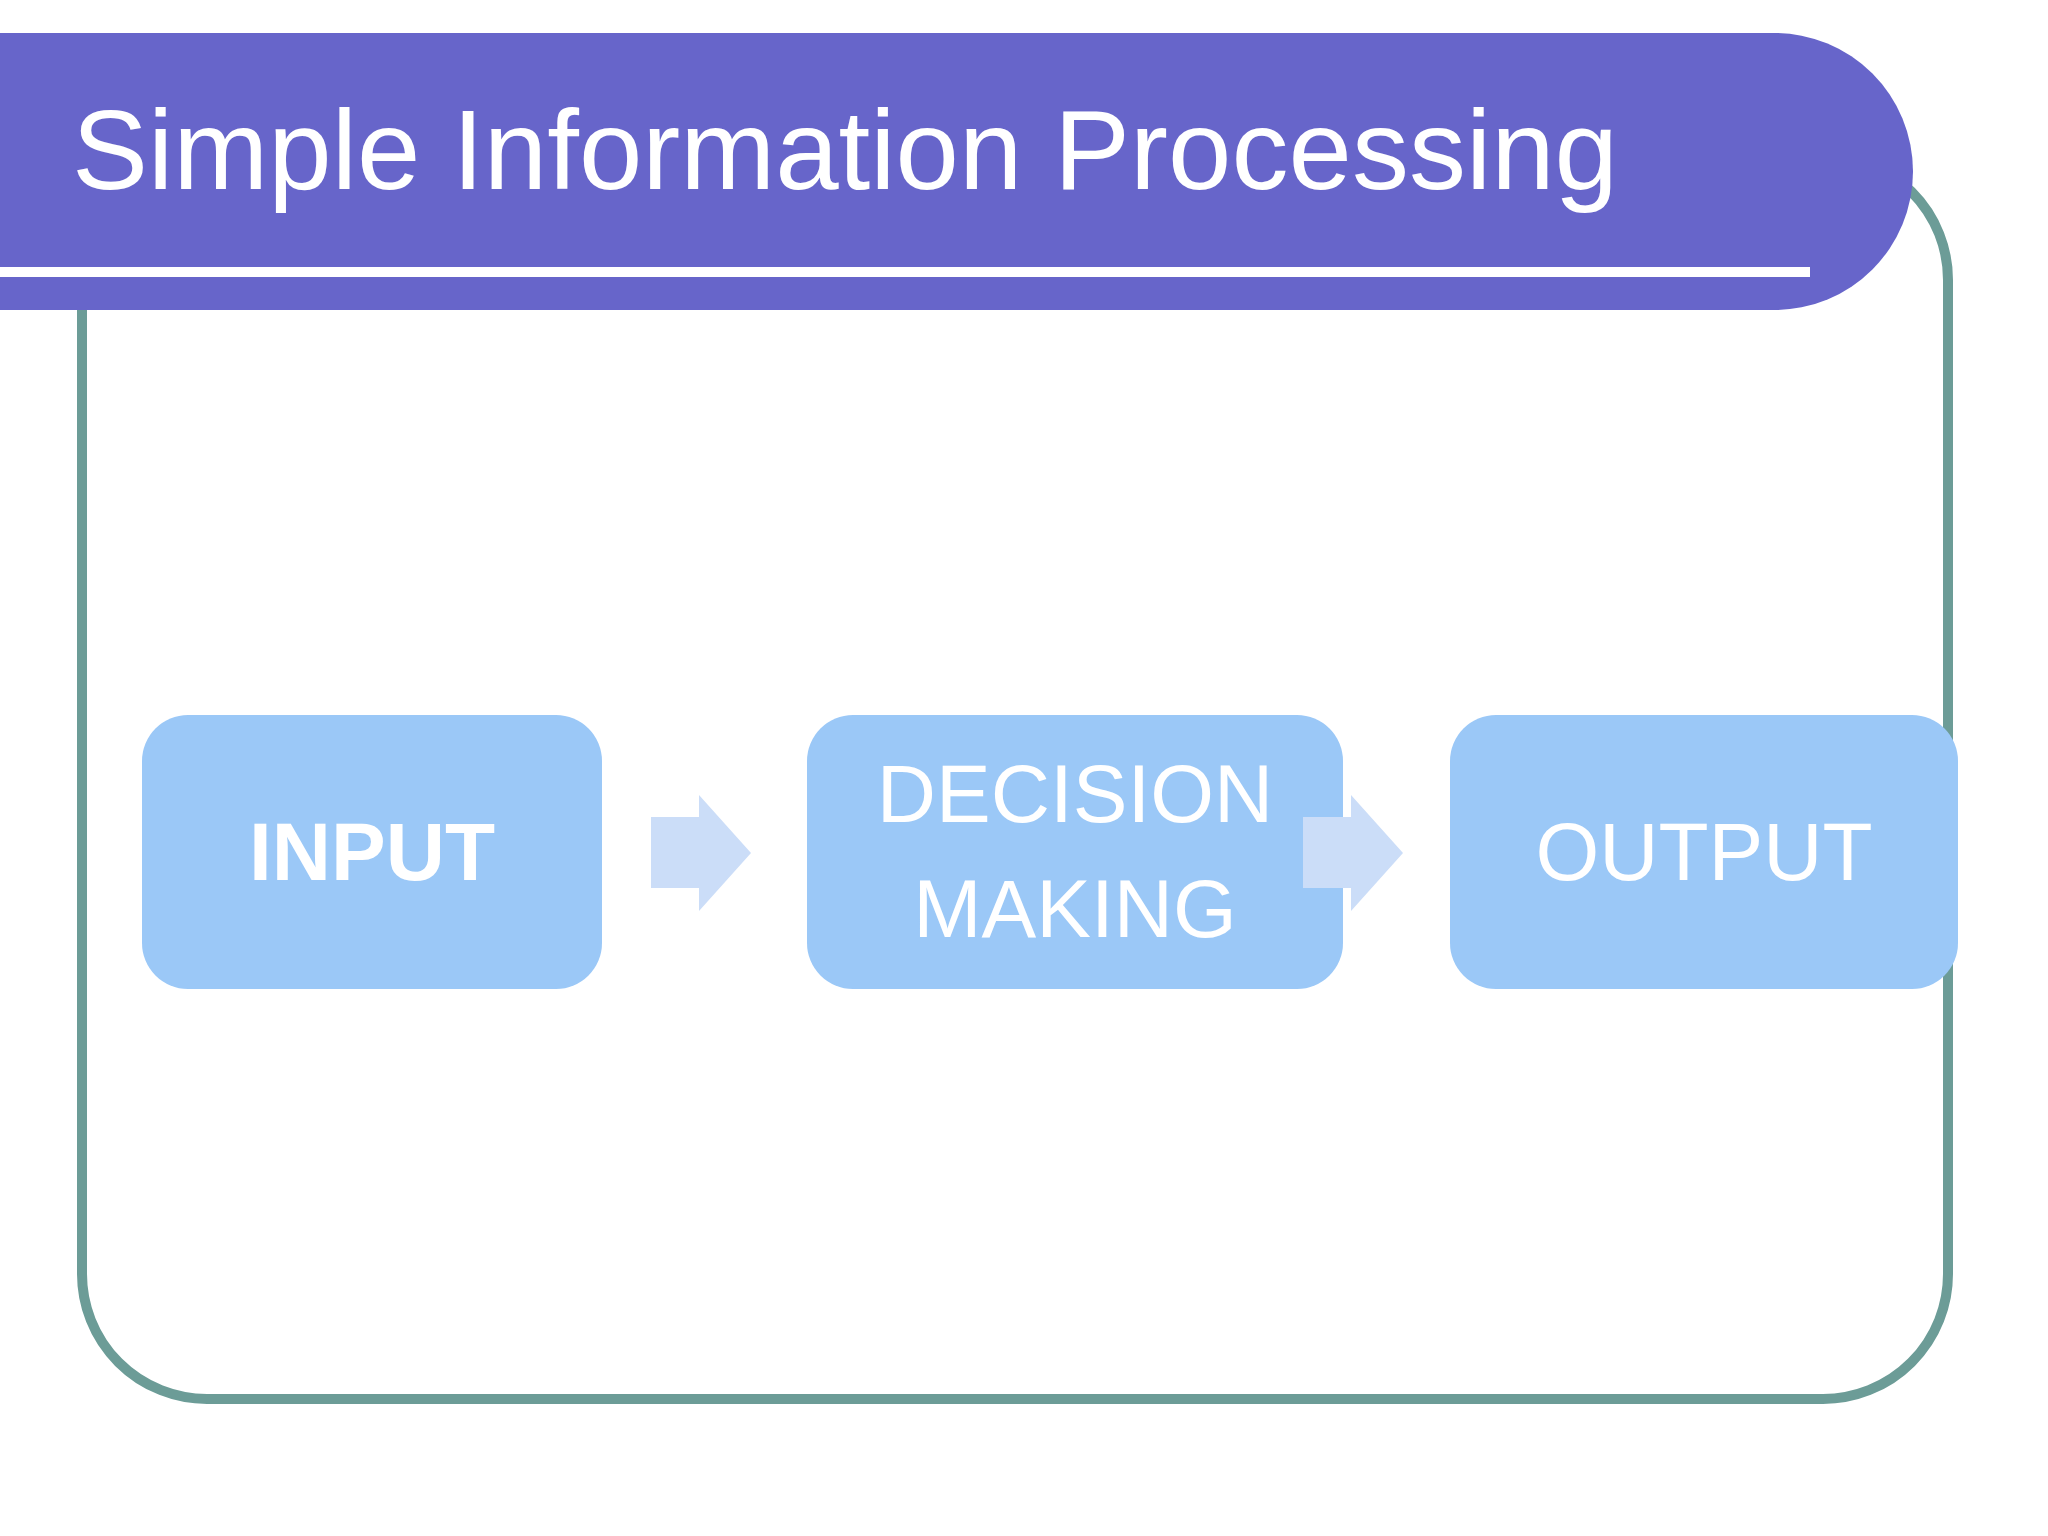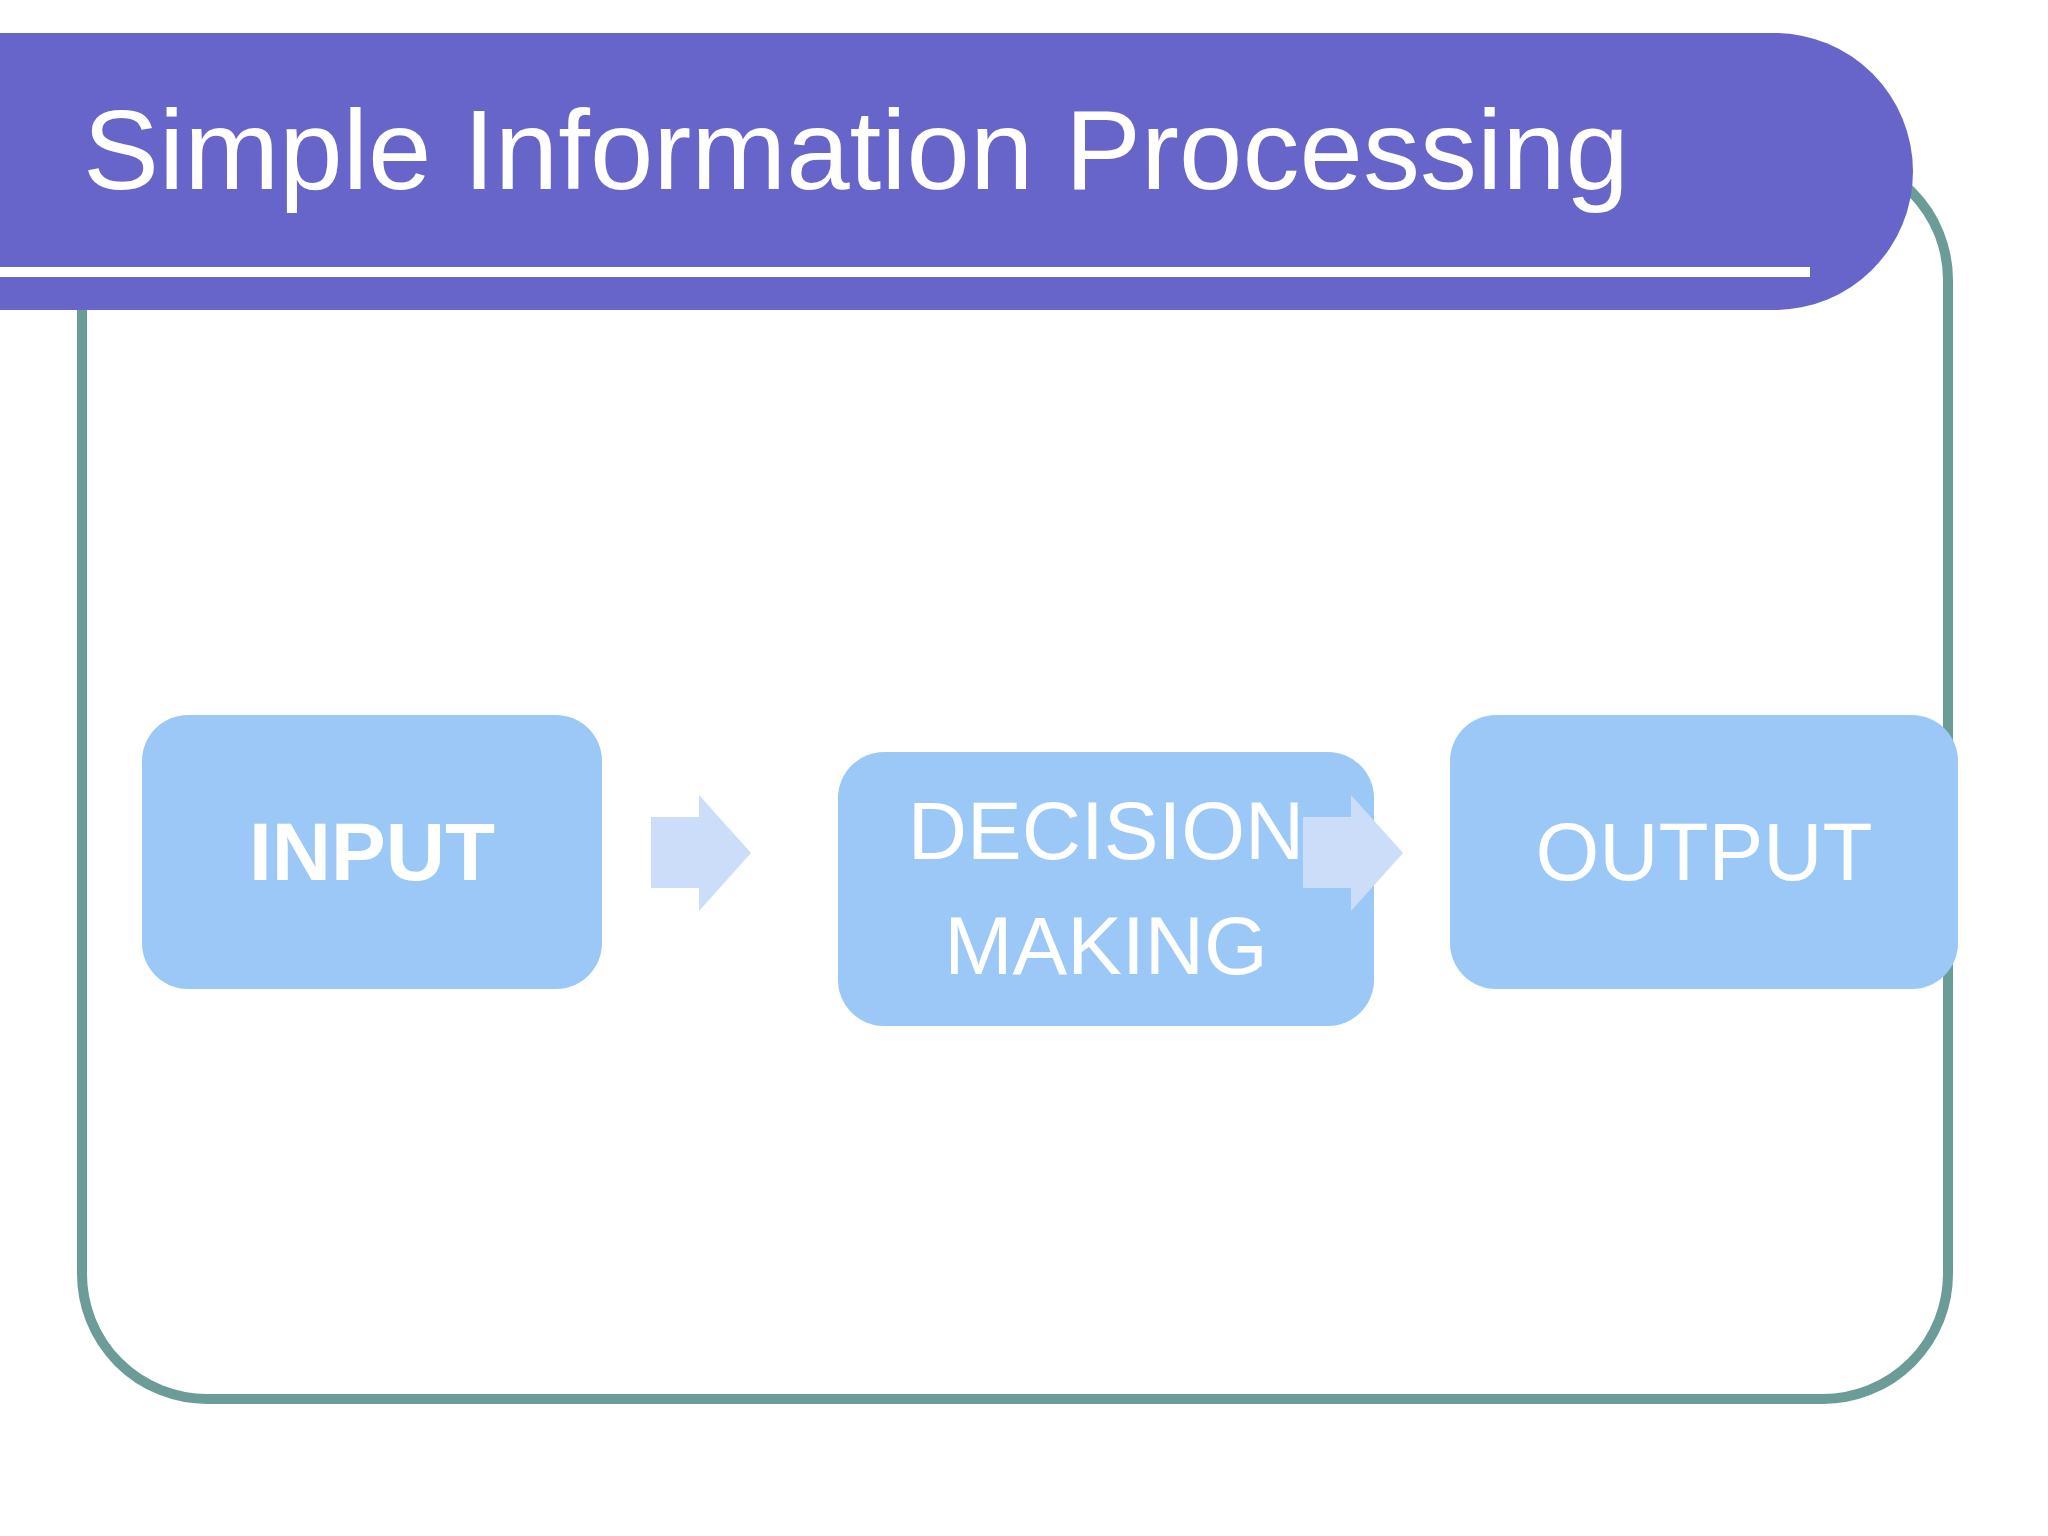--- a/index.html
+++ b/index.html
@@ -34,21 +34,21 @@
     left: 0;
     top: 33px;
     width: 1913px;
     height: 277px;
     background: #6765CA;
     border-radius: 0 138.5px 138.5px 0;
     z-index: 2;
   }
   .title-text {
     position: absolute;
-    left: 11px;
+    left: 0;
     top: 0;
     height: 234px;
     width: 100%;
     display: flex;
     align-items: center;
     padding-left: 72px;
     box-sizing: border-box;
     font-size: 114px;
     line-height: 1;
     color: #ffffff;
@@ -75,21 +75,21 @@
     line-height: 1.4;
     display: flex;
     align-items: center;
     justify-content: center;
     text-align: center;
     box-sizing: border-box;
     padding: 0 10px;
     z-index: 3;
   }
   .node-input  { left: 142px;  width: 460px; font-weight: bold; }
-  .node-decision { left: 838px; width: 536px; margin-top: 37px; }
+  .node-decision { left: 807px; width: 536px; }
   .node-output { left: 1450px; width: 508px; }
   .flow-arrow {
     position: absolute;
     top: 795px;
     width: 100px;
     height: 116px;
     z-index: 3;
   }
   .arrow-1 { left: 651px; }
   .arrow-2 { left: 1303px; }

